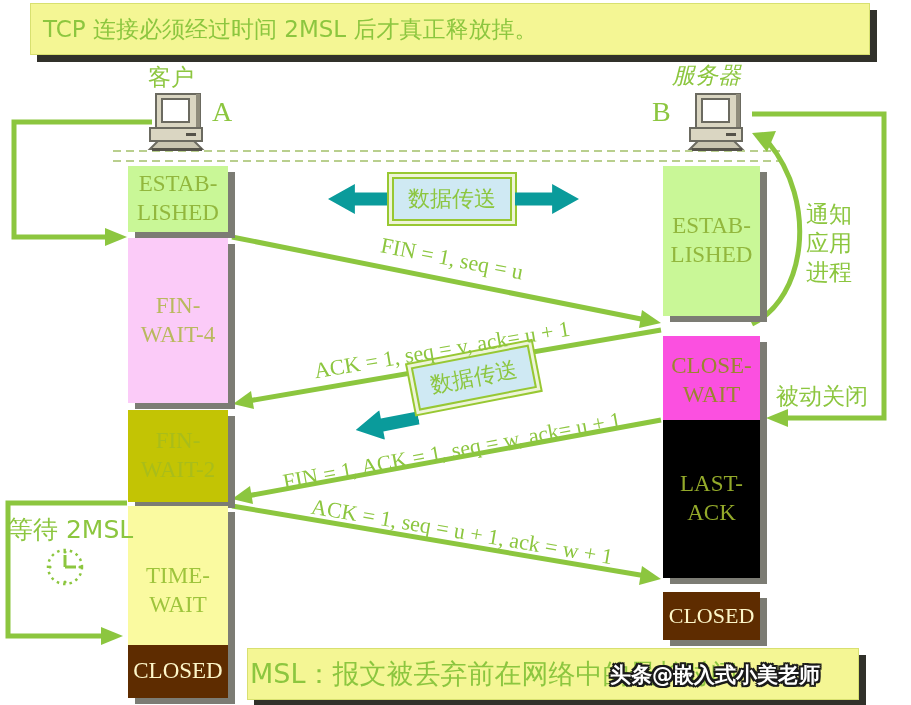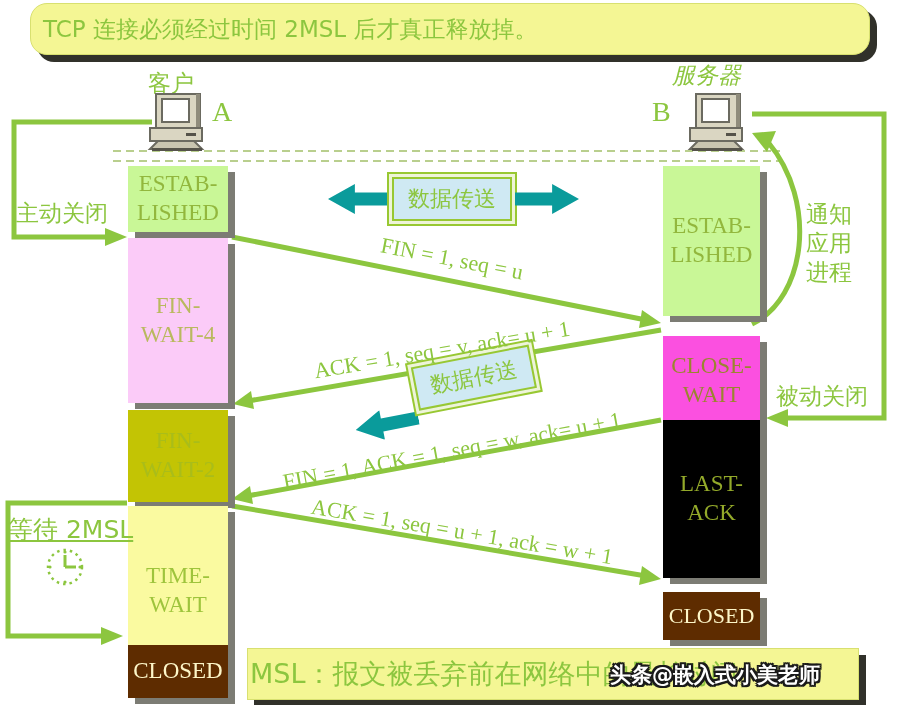--- a/index.html
+++ b/index.html
@@ -3,21 +3,21 @@
 <meta charset="utf-8">
 <style>
   html,body{margin:0;padding:0;background:#fff;}
   #canvas{position:relative;width:911px;height:705px;background:#ffffff;overflow:hidden;
           font-family:"DejaVu Sans","Liberation Sans",sans-serif;}
   .abs{position:absolute;}
 
   
   .banner{background:#f4f694;border:1px solid #d8e070;box-shadow:7px 7px 0 #31312a;
           color:#8cc63f;display:flex;align-items:center;}
-  #banner-top{left:30px;top:3px;width:826px;height:50px;font-size:23px;padding-left:12px;border-radius:17px;}
+  #banner-top{left:30px;top:3px;width:826px;height:50px;font-size:23px;padding-left:12px;}
   #banner-bottom{left:247px;top:648px;width:608px;height:50px;font-size:27px;padding-left:2px;}
 
   
   .state{box-shadow:7px 6px 0 #7c7c74;display:flex;flex-direction:column;justify-content:center;
          align-items:center;font-family:"Liberation Serif","DejaVu Serif",serif;
          font-size:23px;line-height:1.25;text-align:center;}
 
   
   .role-label{color:#8cc63f;font-size:23px;}
   .host-letter{color:#8cc63f;font-size:28px;font-family:"Liberation Serif","DejaVu Serif",serif;}
@@ -82,21 +82,21 @@
     <polygon fill="#8cc63f" points="661,323 639,328 642,310"></polygon>
     <polygon fill="#8cc63f" points="233,404 251,391 254,409"></polygon>
     <polygon fill="#8cc63f" points="232,499 250,486 253,504"></polygon>
     <polygon fill="#8cc63f" points="661,579 639,585 642,566"></polygon>
   </svg>
 
   <div id="banner-top" class="abs banner">
     <span>TCP 连接必须经过时间 2MSL 后才真正释放掉。</span>
   </div>
 
-  <div class="abs role-label" style="left:148px;top:68px;">客户</div>
+  <div class="abs role-label" style="left:148px;top:62px;">客户</div>
   <div class="abs" style="left:146px;top:93px;">
     <svg width="62" height="58" viewBox="0 0 62 58">
       <rect x="10" y="1" width="44" height="34" fill="#dad6c2" stroke="#6b6a60" stroke-width="2"></rect>
       <rect x="50" y="1" width="4" height="34" fill="#8f8c7c"></rect>
       <rect x="16" y="6" width="27" height="23" fill="#ffffff" stroke="#6b6a60" stroke-width="2"></rect>
       <rect x="4" y="35" width="52" height="13" fill="#dad6c2" stroke="#6b6a60" stroke-width="2"></rect>
       <rect x="40" y="40" width="10" height="3" fill="#55534a"></rect>
       <polygon points="12,48 48,48 56,56 4,56" fill="#c9c5b0" stroke="#6b6a60" stroke-width="2"></polygon>
       <rect x="6" y="55" width="50" height="3" fill="#55534a"></rect>
     </svg>
@@ -160,22 +160,21 @@
   <div class="abs" style="left:345px;top:350px;width:215px;height:92px;transform:rotate(-11deg);">
     <div class="abs block-arrow left" style="left:6px;top:46px;"></div>
     <div class="abs dt-box" style="left:72px;top:10px;">数据传送</div>
   </div>
 
   <div class="msg" style="left:452px;top:259px;transform:translate(-50%,-50%) rotate(11deg);">FIN = 1, seq = u</div>
   <div class="msg" style="left:442px;top:350px;transform:translate(-50%,-50%) rotate(-9.5deg);">ACK = 1, seq = v, ack= u + 1</div>
   <div class="msg" style="left:452px;top:451px;transform:translate(-50%,-50%) rotate(-10.5deg);">FIN = 1, ACK = 1, seq = w, ack= u + 1</div>
   <div class="msg" style="left:462px;top:532px;transform:translate(-50%,-50%) rotate(9.6deg);">ACK = 1, seq = u + 1, ack = w + 1</div>
 
-  <div class="abs green-note" style="left:16px;top:198px;">主动关闭</div>
-  <div class="abs green-note" style="left:8px;top:513px;font-size:25px;text-decoration:underline;">等待 2MSL</div>
+  <div class="abs green-note" style="left:8px;top:513px;font-size:25px;">等待 2MSL</div>
   <div class="abs" style="left:44px;top:546px;">
     <svg width="42" height="42" viewBox="0 0 42 42">
       <circle cx="21" cy="21" r="17" fill="none" stroke="#8cc63f" stroke-width="2.5" stroke-dasharray="2.5,4"></circle>
       <line x1="21" y1="21" x2="21" y2="9" stroke="#8cc63f" stroke-width="3"></line>
       <line x1="21" y1="21" x2="32" y2="21" stroke="#8cc63f" stroke-width="3"></line>
       <circle cx="21" cy="6" r="1.6" fill="#8cc63f"></circle>
       <circle cx="36" cy="21" r="1.6" fill="#8cc63f"></circle>
       <circle cx="21" cy="36" r="1.6" fill="#8cc63f"></circle>
       <circle cx="6" cy="21" r="1.6" fill="#8cc63f"></circle>
     </svg>

